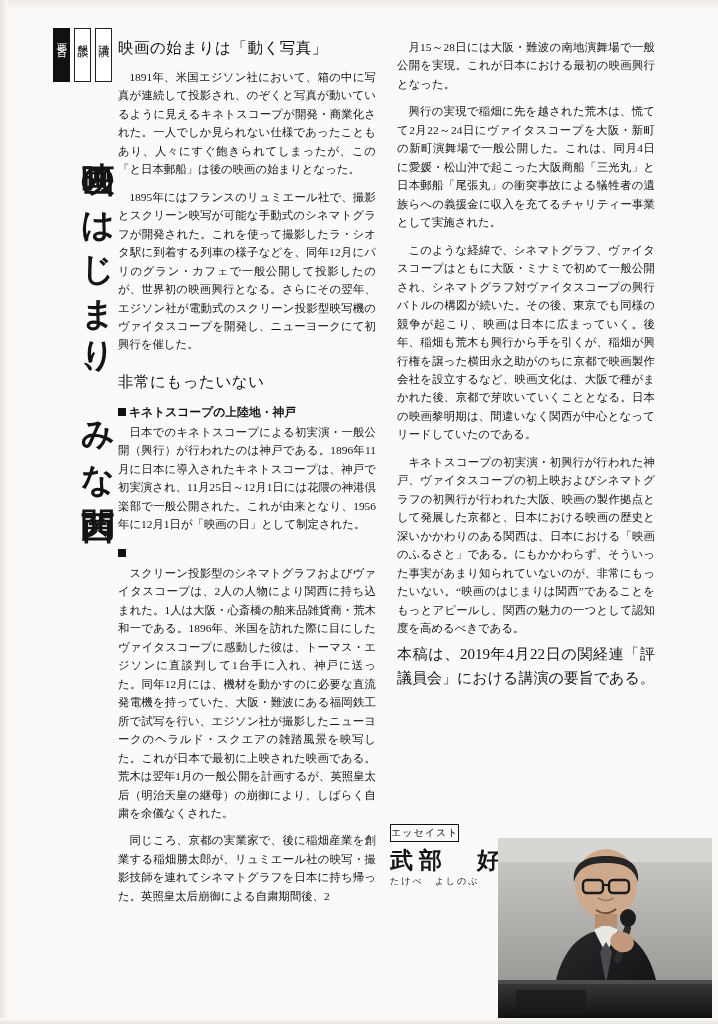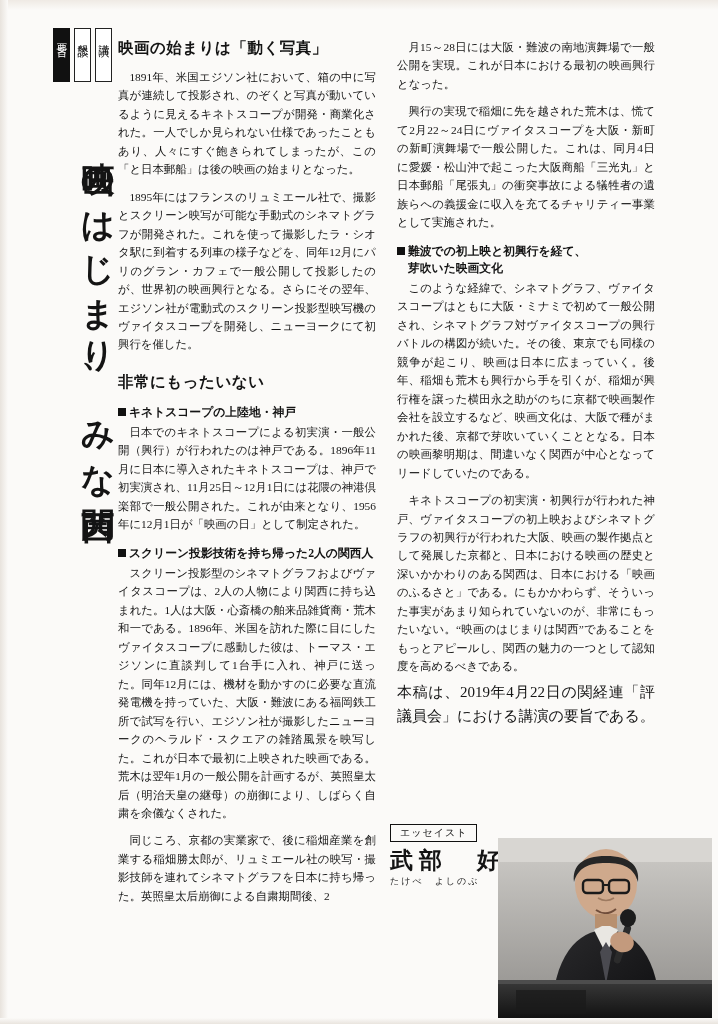--- a/index.html
+++ b/index.html
@@ -74,21 +74,21 @@
     width: 258px;
     font-size: 11.4px;
     line-height: 1.62;
     text-align: justify;
   }
   .col-left { left: 118px; }
   .col-right { left: 397px; }
 
   h2.sec {
     font-size: 15.5px;
-    font-weight: 700;
+    font-weight: 400;
     letter-spacing: 0.5px;
     margin: 0 0 9px 0;
     line-height: 1.35;
   }
   h2.sec.spaced { margin-top: 18px; }
 
   h3.sub {
     font-size: 11.8px;
     font-weight: 700;
     margin: 11px 0 2px 0;
@@ -127,21 +127,21 @@
   .author-block {
     position: absolute;
     left: 390px;
     top: 822px;
     width: 300px;
   }
   .author-role {
     font-size: 10px;
     border: 1px solid #111;
     display: inline-block;
-    padding: 1px 9px;
+    padding: 1px 0;
     letter-spacing: 1px;
     margin-bottom: 6px;
   }
   .author-name {
     font-size: 23px;
     font-weight: 700;
     letter-spacing: 6px;
     line-height: 1.1;
   }
   .author-kana {
@@ -194,34 +194,30 @@
   <div class="col col-left">
     <h2 class="sec">映画の始まりは「動く写真」</h2>
     <p class="para">1891年、米国エジソン社において、箱の中に写真が連続して投影され、のぞくと写真が動いているように見えるキネトスコープが開発・商業化された。一人でしか見られない仕様であったこともあり、人々にすぐ飽きられてしまったが、この「と日本郵船」は後の映画の始まりとなった。</p>
     <p class="para">1895年にはフランスのリュミエール社で、撮影とスクリーン映写が可能な手動式のシネマトグラフが開発された。これを使って撮影したラ・シオタ駅に到着する列車の様子などを、同年12月にパリのグラン・カフェで一般公開して投影したのが、世界初の映画興行となる。さらにその翌年、エジソン社が電動式のスクリーン投影型映写機のヴァイタスコープを開発し、ニューヨークにて初興行を催した。</p>
 
     <h2 class="sec spaced">非常にもったいない</h2>
 
     <h3 class="sub"><span class="sq"></span><span>キネトスコープの上陸地・神戸</span></h3>
     <p class="para">日本でのキネトスコープによる初実演・一般公開（興行）が行われたのは神戸である。1896年11月に日本に導入されたキネトスコープは、神戸で初実演され、11月25日～12月1日には花隈の神港倶楽部で一般公開された。これが由来となり、1956年に12月1日が「映画の日」として制定された。</p>
 
-    <h3 class="sub"><span class="sq"></span><span>スクリーン投影技術を持ち帰った2人の関西人</span></h3>
+    <h3 class="sub"><span class="sq"></span></h3>
     <p class="para">スクリーン投影型のシネマトグラフおよびヴァイタスコープは、2人の人物により関西に持ち込まれた。1人は大阪・心斎橋の舶来品雑貨商・荒木和一である。1896年、米国を訪れた際に目にしたヴァイタスコープに感動した彼は、トーマス・エジソンに直談判して1台手に入れ、神戸に送った。同年12月には、機材を動かすのに必要な直流発電機を持っていた、大阪・難波にある福岡鉄工所で試写を行い、エジソン社が撮影したニューヨークのヘラルド・スクエアの雑踏風景を映写した。これが日本で最初に上映された映画である。荒木は翌年1月の一般公開を計画するが、英照皇太后（明治天皇の継母）の崩御により、しばらく自粛を余儀なくされた。</p>
     <p class="para">同じころ、京都の実業家で、後に稲畑産業を創業する稲畑勝太郎が、リュミエール社の映写・撮影技師を連れてシネマトグラフを日本に持ち帰った。英照皇太后崩御による自粛期間後、2</p>
   </div>
 
   <div class="col col-right">
     <p class="para">月15～28日には大阪・難波の南地演舞場で一般公開を実現。これが日本における最初の映画興行となった。</p>
     <p class="para">興行の実現で稲畑に先を越された荒木は、慌てて2月22～24日にヴァイタスコープを大阪・新町の新町演舞場で一般公開した。これは、同月4日に愛媛・松山沖で起こった大阪商船「三光丸」と日本郵船「尾張丸」の衝突事故による犠牲者の遺族らへの義援金に収入を充てるチャリティー事業として実施された。</p>
 
 
-    <h3 class="sub">
-      <span class="sq"></span><span>難波での初上映と初興行を経て、</span><br>
-      <span style="padding-left:11px">芽吹いた映画文化</span>
-    </h3>
     <p class="para">このような経緯で、シネマトグラフ、ヴァイタスコープはともに大阪・ミナミで初めて一般公開され、シネマトグラフ対ヴァイタスコープの興行バトルの構図が続いた。その後、東京でも同様の競争が起こり、映画は日本に広まっていく。後年、稲畑も荒木も興行から手を引くが、稲畑が興行権を譲った横田永之助がのちに京都で映画製作会社を設立するなど、映画文化は、大阪で種がまかれた後、京都で芽吹いていくこととなる。日本の映画黎明期は、間違いなく関西が中心となってリードしていたのである。</p>
 
     <p class="para">キネトスコープの初実演・初興行が行われた神戸、ヴァイタスコープの初上映およびシネマトグラフの初興行が行われた大阪、映画の製作拠点として発展した京都と、日本における映画の歴史と深いかかわりのある関西は、日本における「映画のふるさと」である。にもかかわらず、そういった事実があまり知られていないのが、非常にもったいない。“映画のはじまりは関西”であることをもっとアピールし、関西の魅力の一つとして認知度を高めるべきである。</p>
 
     <p class="note">本稿は、2019年4月22日の関経連「評議員会」における講演の要旨である。</p>
   </div>
 
   <div class="author-block">
     <div class="author-role">エッセイスト</div>
     <div class="author-name">武部　好伸</div>

